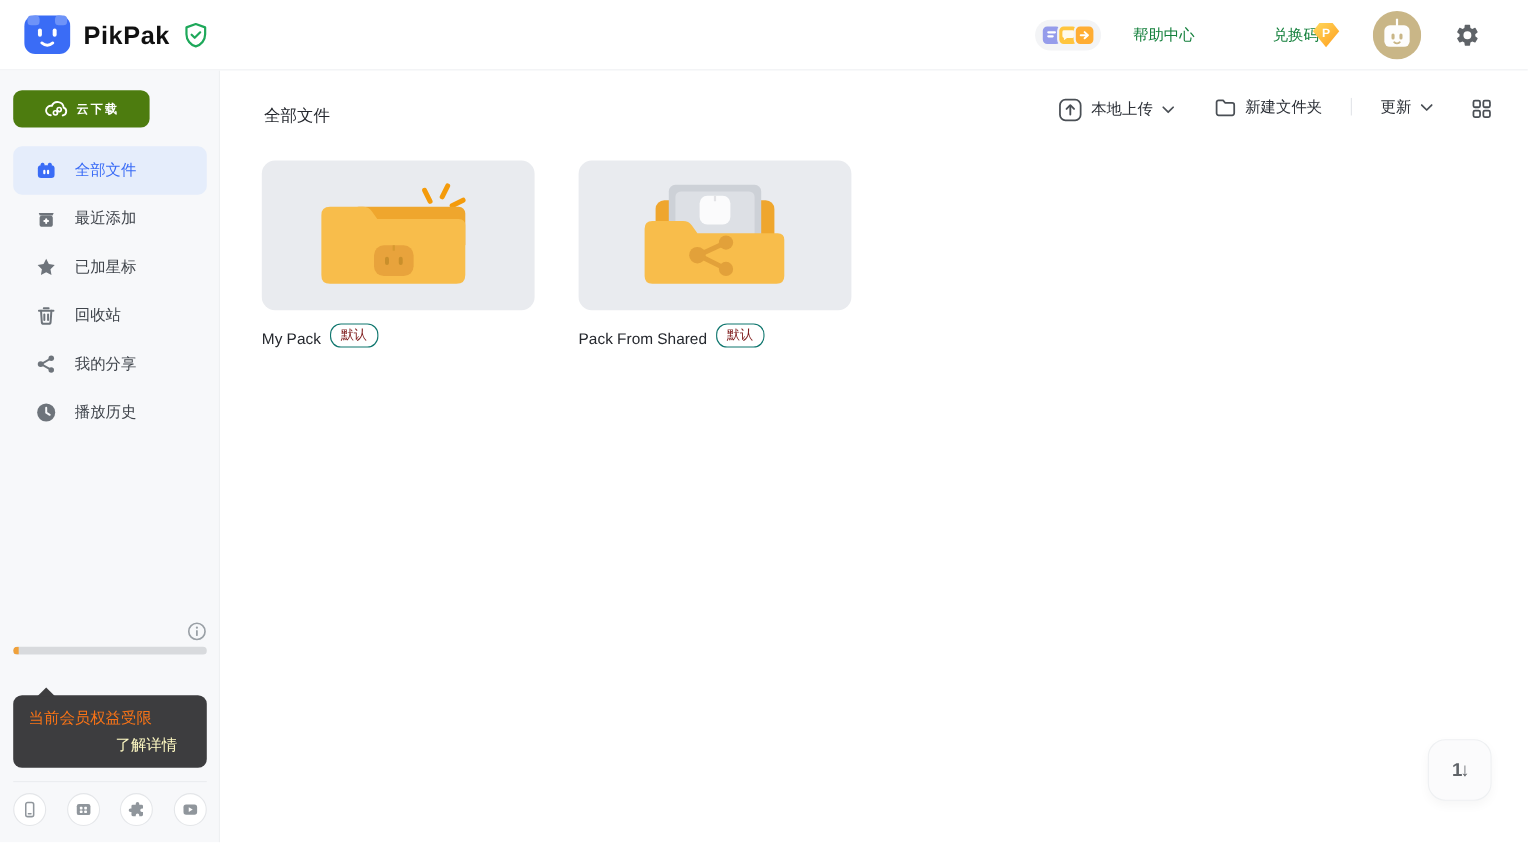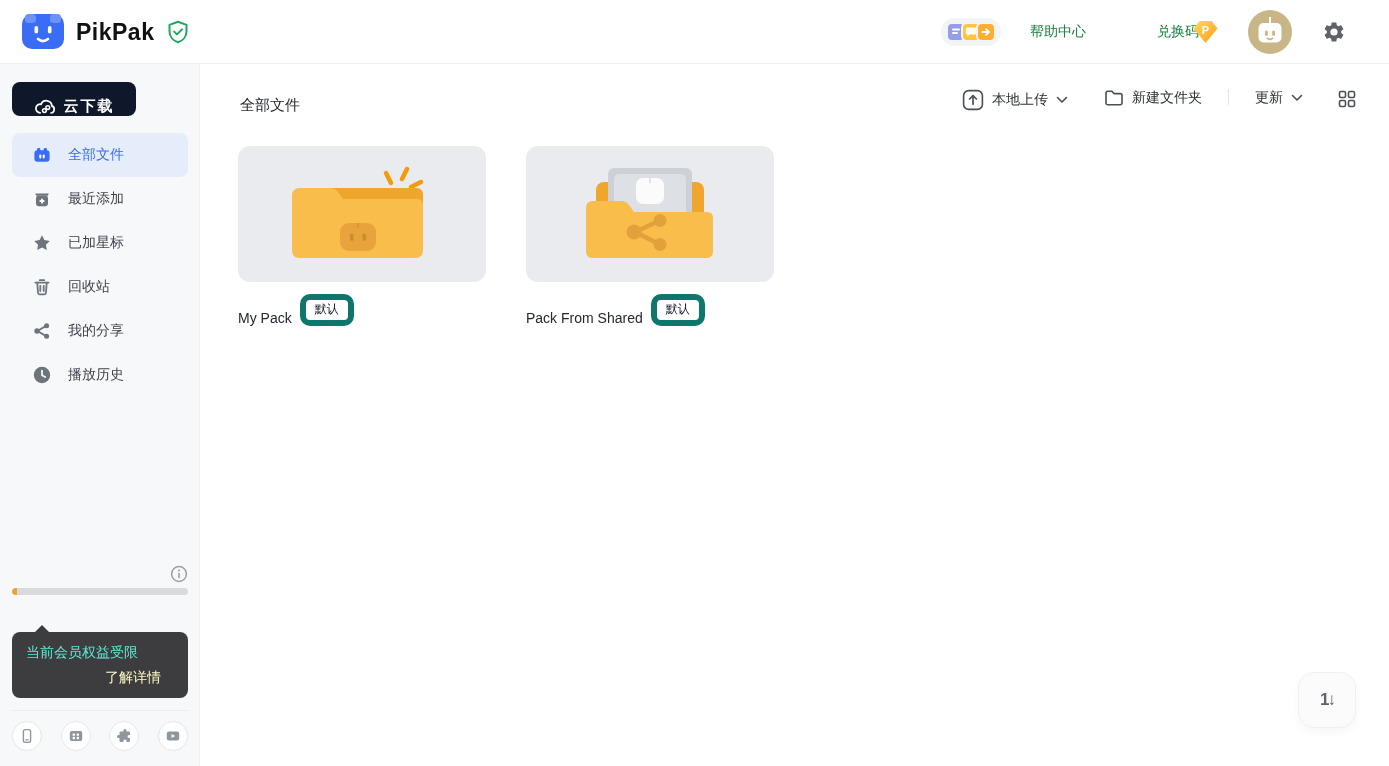--- a/index.html
+++ b/index.html
@@ -23,59 +23,59 @@
   .mi-arrow { background:#ffad33; z-index:3; }
   .header-link { position:absolute; top:0; height:64px; display:flex; align-items:center; font-size:14px; color:#15803d; cursor:pointer; }
   .link-help { left:1030px; }
   .link-redeem { left:1121px;margin-left:36px; }
   .gem { position:absolute; left:1192px; top:19px; width:27px; height:26px; cursor:pointer; }
   .avatar { position:absolute; left:1248px; top:10px; width:44px; height:44px; cursor:pointer; }
   .gear { position:absolute; left:1322px; top:20px; width:24px; height:24px; cursor:pointer; }
 
   
   .sidebar { position:absolute; left:0; top:64px; width:200px; height:702px; background:#f7f8fa; border-right:1px solid #eef0f2; }
-  .cloud-btn { position:absolute; left:12px; top:18px; width:124px; height:34px; background:#0f172a; border:none; border-radius:8px; color:#fff; font-size:15px; font-weight:700; letter-spacing:2px; display:flex; align-items:flex-end; justify-content:center; gap:8px; cursor:pointer; font-family:inherit; }
+  .cloud-btn { position:absolute; left:12px; top:18px; width:124px; height:34px; background:#4d7c0f; border:none; border-radius:8px; color:#fff; font-size:11px; font-weight:700; letter-spacing:2px; display:flex; align-items:center; justify-content:center; gap:8px; cursor:pointer; font-family:inherit; }
   .menu { position:absolute; left:0; top:69px; width:200px; }
   .menu-item { position:relative; margin:0 12px; height:44px; border-radius:8px; display:flex; align-items:center; cursor:pointer; }
   .menu-item .mi-icon { position:absolute; left:20px; width:20px; height:20px; display:flex; align-items:center; justify-content:center; }
   .menu-item .mi-label { position:absolute; left:56px; font-size:14px; color:#40454c; }
   .menu-item.active { background:#e5edfb; }
   .menu-item.active .mi-label { color:#3a6cf6; }
   .ico-gray { fill:#6e747b; }
   .ico-gray-stroke { stroke:#6e747b; fill:none; stroke-width:1.8; stroke-linecap:round; stroke-linejoin:round; }
   .ico-blue { fill:#3a6cf6; }
 
   .info-btn { position:absolute; left:170px; top:501px; width:18px; height:18px; cursor:pointer; }
   .storage-bar { position:absolute; left:12px; top:524px; width:176px; height:7px; background:#d8dadd; border-radius:4px; overflow:hidden; }
   .storage-used { height:100%; width:5px; background:#f0a13a; border-radius:4px 0 0 4px; }
 
   .tooltip { position:absolute; left:12px; top:568px; width:176px; height:66px; background:#3d3d3f; border-radius:8px; padding:12px 14px; }
   .tooltip:before { content:""; position:absolute; left:22px; top:-7px; width:0; height:0; border-left:8px solid transparent; border-right:8px solid transparent; border-bottom:8px solid #3d3d3f; }
-  .tooltip-title { font-size:14px; color:#5eead4; }
+  .tooltip-title { font-size:14px; color:#f97316; }
   .tooltip-link { position:absolute; right:27px; bottom:11px; font-size:14px; color:#fef9c3; cursor:pointer; }
 
   .sidebar-divider { position:absolute; left:12px; top:646px; width:176px; height:0; border-top:1px solid #ebedf0; }
   .app-links { position:absolute; left:12px; top:657px; width:176px; display:flex; justify-content:space-between; }
   .app-circle { width:30px; height:30px; border-radius:50%; background:#fff; border:1px solid #e4e6e9; display:flex; align-items:center; justify-content:center; cursor:pointer; }
 
   
   .main { position:absolute; left:200px; top:64px; width:1189px; height:702px; background:#fff; }
   .page-title { position:absolute; left:40px; top:32px; font-size:15px; color:#25282e; }
   .toolbar { position:absolute; right:32px; top:25px; height:30px; display:flex; align-items:flex-start; }
   .tb-group { display:flex; align-items:center; gap:8px; cursor:pointer; font-size:14px; color:#2b2f36; }
   .tb-gap-a { margin-left:36px; }
   .tb-divider { width:1px; height:16px; background:#e2e4e8; margin:0 26px; }
   .tb-grid { margin-left:34px; cursor:pointer; display:flex; }
 
   .cards { position:absolute; left:38px; top:82px; display:flex; gap:40px; }
   .folder-card { width:248px; height:136px; background:#e9ebef; border-radius:12px; position:relative; cursor:pointer; }
   .folder-art { position:absolute; left:54px; top:20px; }
   .card-label { display:flex; align-items:flex-end; gap:8px; margin-top:12px; }
   .card-name { font-size:14px; color:#25282e; }
-  .badge { font-size:12px; color:#0f172a; border:6px solid #0f766e; border-radius:10px; padding:1px 9px 2px; background:#fff; }
+  .badge { font-size:12px; color:#7f1d1d; border:1px solid #0f766e; border-radius:10px; padding:1px 9px 2px; background:#fff; }
 
   .sort-fab { position:absolute; left:1298px; top:672px; width:58px; height:56px; background:#fbfbfc; border:1px solid #eef0f2; border-radius:16px; box-shadow:0 4px 10px rgba(0,0,0,.04); display:flex; align-items:center; justify-content:center; font-size:17px; font-weight:600; color:#5f6368; cursor:pointer; letter-spacing:-2px; }
 </style>
 </head>
 <body>
 
 <div id="app">
 
   <div class="header">
     <div class="logo-box">

